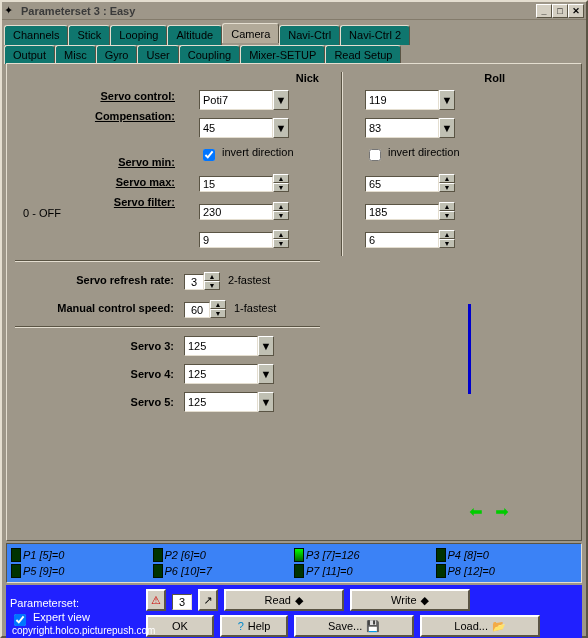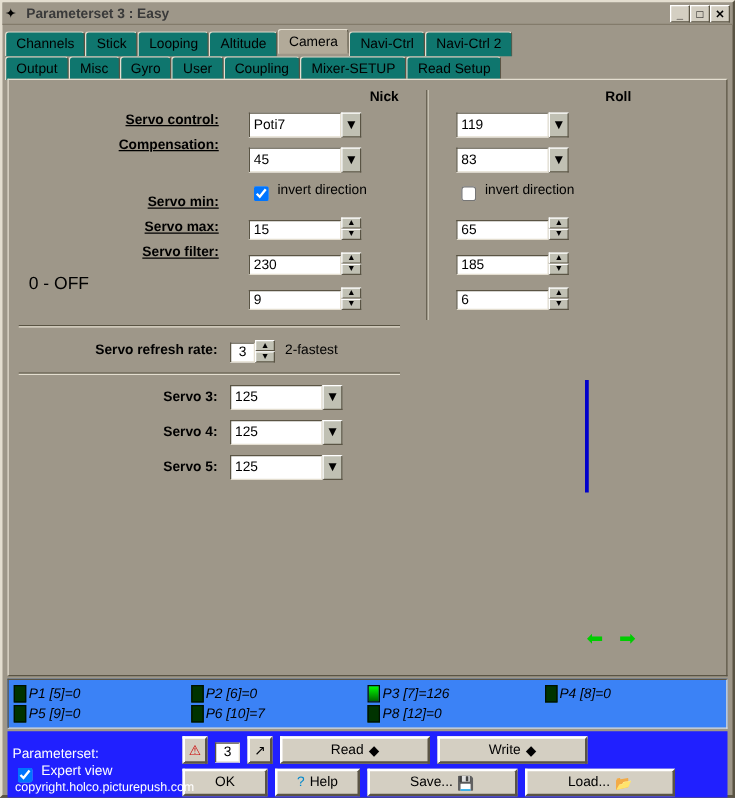--- a/index.html
+++ b/index.html
@@ -14,21 +14,21 @@
   .tab { padding: 3px 8px; background: #0f766e; border: 1px solid; border-color: #e4ded0 #5a5444 transparent #e4ded0; cursor: pointer; margin-right: 0; border-radius: 3px 3px 0 0; border-bottom: 0; position: relative; top: 1px; }
   .tab.active { background: #b2aa99; z-index: 2; padding-top: 4px; top: -1px; }
   .tabs.row2 { padding-top: 0; }
   .tabpanel { margin: 0 4px; background: #9e9789; border: 1px solid; border-color: #e4ded0 #5a5444 #5a5444 #e4ded0; padding: 8px; height: 478px; position: relative; }
   .cols { display: flex; gap: 14px; }
   .col { flex: 0 0 auto; }
   .colhdr { text-align: right; font-weight: bold; margin-bottom: 6px; }
   .row { display: flex; align-items: center; margin-bottom: 8px; gap:4px;}
   .row.label-row .lbl { width: 160px; font-weight: bold; text-align: right; text-decoration: underline; }
   .lblR { width: 165px; text-align: right; font-weight: bold; padding-right: 6px; }
-  .lbl-sub { font-size: 14px; margin-top: -6px; margin-bottom: 4px; padding-left:8px;}
+  .lbl-sub { font-size: 11px; margin-top: -6px; margin-bottom: 4px; padding-left:8px;}
   .combo, .spin, .numin { display: flex; align-items: stretch; height: 20px; }
   .combo input, .spin input, .numin input { width: 74px; background: #fff; border: 1px solid; border-color: #5a5444 #e4ded0 #e4ded0 #5a5444; padding: 1px 3px; font-size: 11px; }
   .combo { width: 100px; }
   .spin { width: 100px; align-items: flex-end; }
   .dropbtn, .spinbtns { display: flex; flex-direction: column; }
   .dropbtn { width: 16px; background: #c0c0b3; border: 1px solid; border-color: #fff #5a5444 #5a5444 #fff; display: flex; align-items: center; justify-content: center; }
   .spinbtns { width: 16px; }
   .spinbtn { flex:1; background: #c0c0b3; border: 1px solid; border-color: #fff #5a5444 #5a5444 #fff; display:flex; align-items:center; justify-content:center; font-size:7px; line-height:1;}
   .chk { display: flex; align-items: flex-start; gap: 4px; }
   .chk input { width: 12px; height: 12px; }
@@ -98,21 +98,21 @@
         <div class="row label-row">
             <span class="lbl">Compensation:</span>
           </div>
         <div class="row" style="height:18px"></div>
         <div class="row label-row">
             <span class="lbl">Servo min:</span>
           </div>
         <div class="row label-row">
             <span class="lbl">Servo max:</span>
           </div>
-        <div class="row label-row" style="margin-bottom:16px">
+        <div class="row label-row" style="margin-bottom:5px">
             <span class="lbl">Servo filter:</span>
           </div>
         <div class="lbl-sub">0 - OFF</div>
       </div>
 
       <div class="col" style="width:120px">
         <div class="colhdr">Nick</div>
         <div class="row">
             <div class="combo">
               <input value="Poti7" style="">
@@ -213,20 +213,31 @@
         <span class="lblR">Servo refresh rate:</span>
       <div class="spin sm">
           <input value="3" style="">
           <div class="spinbtns">
             <div class="spinbtn">▲</div>
             <div class="spinbtn">▼</div>
           </div>
         </div>
       <span class="small-after">2-fastest</span>
     </div>
+    <div class="row">
+        <span class="lblR">Manual control speed:</span>
+      <div class="spin sm">
+          <input style="width: 26px;" value="60">
+          <div class="spinbtns">
+            <div class="spinbtn">▲</div>
+            <div class="spinbtn">▼</div>
+          </div>
+        </div>
+      <span class="small-after">1-fastest</span>
+    </div>
     <hr class="divider">
 
     <div class="row">
         <span class="lblR">Servo 3:</span>
       <div class="combo">
           <input value="125" style="">
           <div class="dropbtn">▼</div>
         </div>
       </div>
     <div class="row">
@@ -269,20 +280,24 @@
           <span class="bar"></span>
           <span>P4 [8]=0</span>
         </div>
       <div class="pstat">
           <span class="bar"></span>
           <span>P5 [9]=0</span>
         </div>
       <div class="pstat">
           <span class="bar"></span>
           <span>P6 [10]=7</span>
+        </div>
+      <div class="pstat">
+          <span class="bar"></span>
+          <span>P7 [11]=0</span>
         </div>
       <div class="pstat">
           <span class="bar"></span>
           <span>P8 [12]=0</span>
         </div>
     </div>
   </div>
 
   <div class="bottombar">
     <div class="left">

